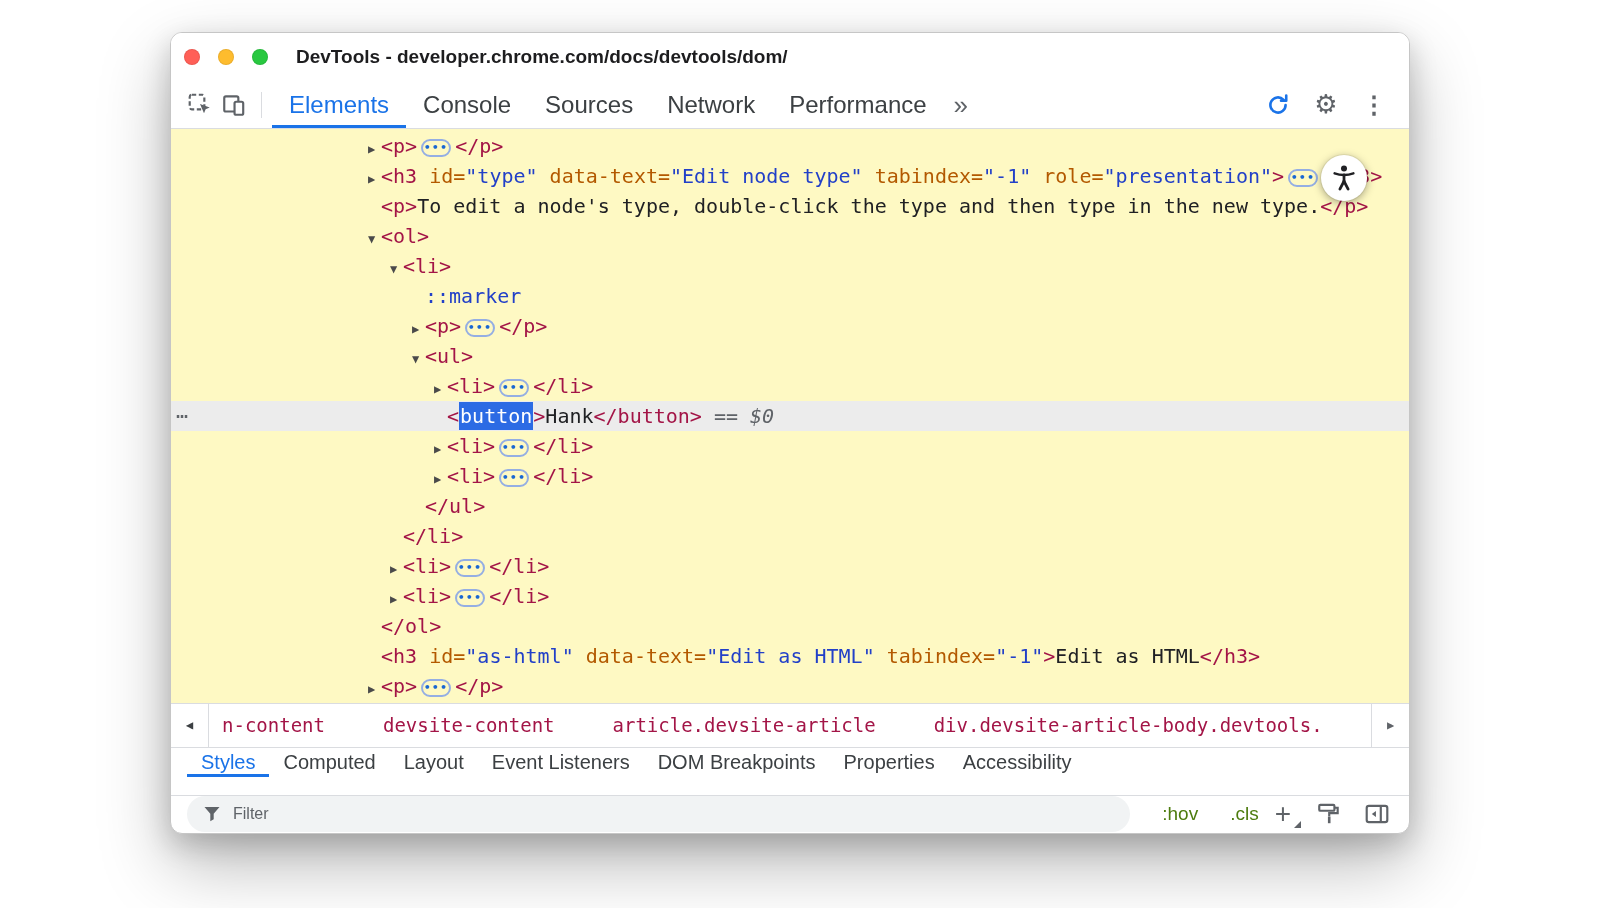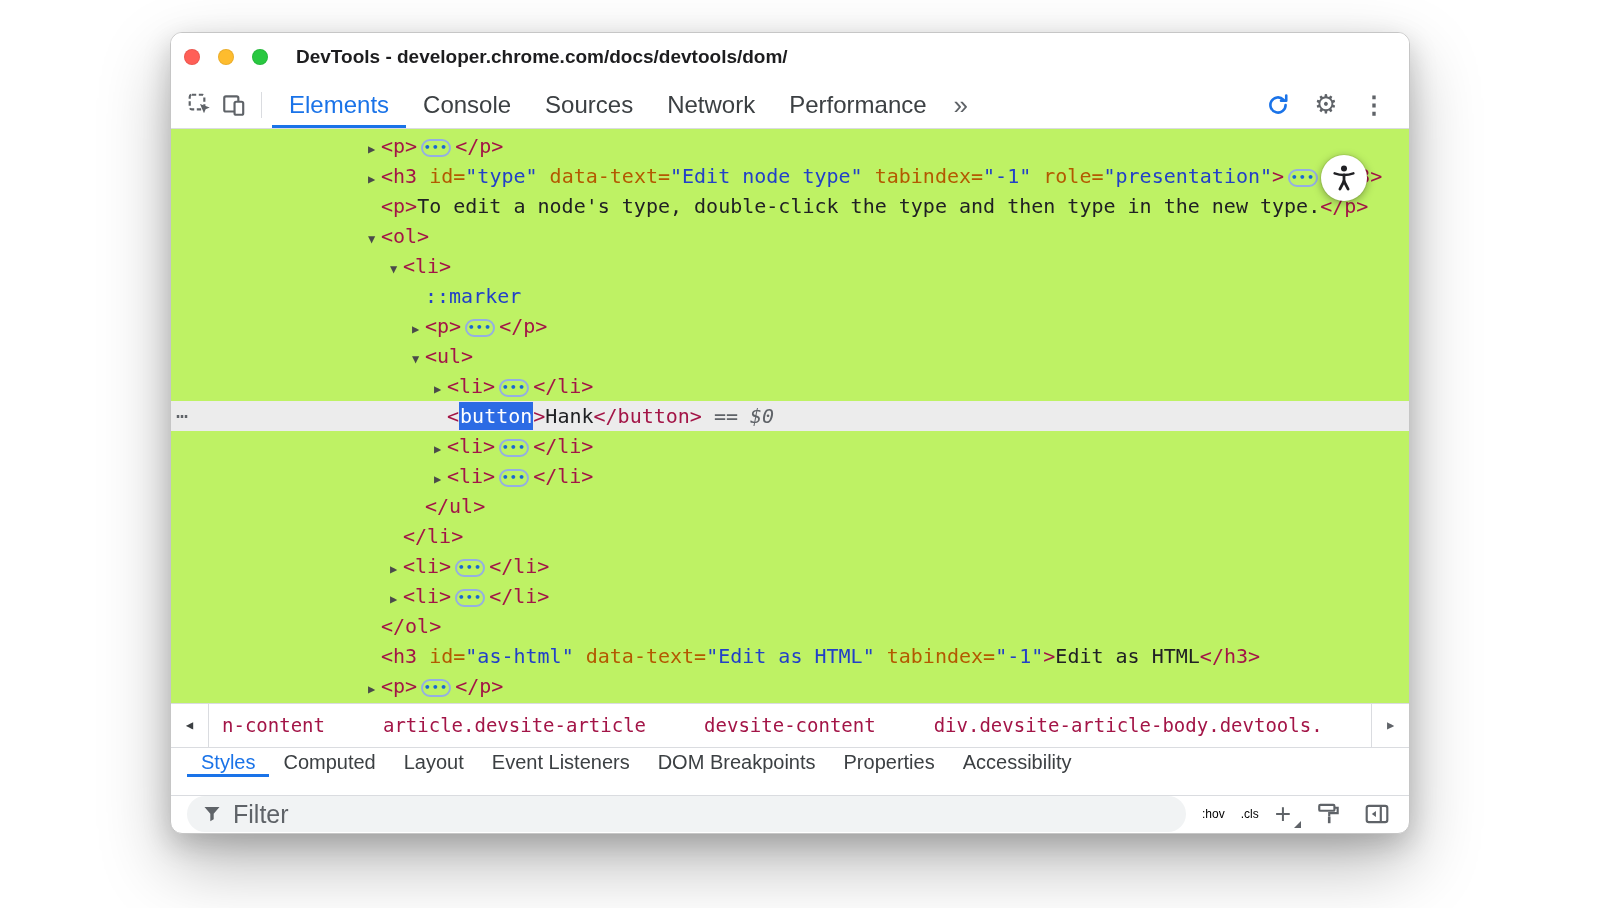--- a/index.html
+++ b/index.html
@@ -26,21 +26,21 @@
   .vdiv { width:1px; height:26px; background:#dadce0; margin:0 10px; }
   .panel-tabs { display:flex; height:100%; }
   .panel-tab { display:flex; align-items:center; padding:3px 17px 0 17px; font-size:24px; color:#3c4043;
                border-bottom:3px solid transparent; white-space:nowrap; cursor:default; }
   .panel-tab.active { color:#1a73e8; border-bottom-color:#1a73e8; }
   .more-tabs { font-size:26px; color:#5f6368; padding:0 10px; line-height:1; }
   .right-icons { margin-left:auto; display:flex; align-items:center; gap:14px; }
   .gear { font-size:26px; } .kebab { font-size:24px; font-weight:bold; }
 
   
-  .tree { flex:1 1 auto; position:relative; overflow:hidden; background:#bef264;
+  .tree { flex:1 1 auto; position:relative; overflow:hidden; background:#fef9c3;
           font-family:"DejaVu Sans Mono", monospace; font-size:20px; padding-top:2px; }
   .tree-row { position:relative; height:30px; line-height:30px; cursor:default; }
   .tree-row.selected { background:#ececec; }
   .row-inner { display:block; white-space:pre; }
   .arrow { display:inline-block; width:13px; font-size:12px; color:#4a4a4a; }
   .c-tag    { color:#a31547; }
   .c-attr   { color:#b35900; }
   .c-val    { color:#2240c8; }
   .c-text   { color:#202124; }
   .c-marker { color:#2240c8; }
@@ -69,25 +69,25 @@
   .sidebar-tabs { flex:0 0 49px; border-top:1px solid #dadce0; border-bottom:1px solid #dadce0;
                   display:flex; align-items:flex-start; padding-left:16px; }
   .sb-tab { display:flex; align-items:center; padding:3px 14px 0 14px; font-size:20px; color:#3c4043;
             border-bottom:3px solid transparent; white-space:nowrap; cursor:default; }
   .sb-tab.active { color:#1a73e8; border-bottom-color:#1a73e8; }
 
   
   .filterbar { flex:1 1 auto; display:flex; align-items:center; padding:0 16px; gap:16px; }
   .filter-wrap { position:relative; flex:1 1 auto; height:36px; }
   .filter-input { width:100%; height:100%; border:none; outline:none; background:#f1f3f4;
-                  border-radius:18px; padding:0 16px 0 46px; font-size:25px;
+                  border-radius:18px; padding:0 16px 0 46px; font-size:16px;
                   font-family:"Liberation Sans", sans-serif; color:#202124; }
   .filter-input::placeholder { color:#5f6368; }
   .funnel { position:absolute; left:15px; top:8px; }
-  .fb-text { font-size:12px; color:#000000; cursor:default; }
+  .fb-text { font-size:19px; color:#4d7c0f; cursor:default;margin-left:16px; }
   .plus-btn { position:relative; font-size:28px; color:#5f6368; line-height:1; padding-right:6px; cursor:default; }
   .plus-btn::after { content:''; position:absolute; right:-4px; bottom:0;
                      border-left:7px solid transparent; border-bottom:7px solid #5f6368; }
   .fb-icon { display:flex; align-items:center; justify-content:center; width:32px; height:32px; color:#5f6368; }
   .fb-icon.end { margin-left:auto; }
 </style>
 </head>
 <body>
 
 <div class="stage">
@@ -203,22 +203,22 @@
         </div>
         <div class="tree-row">
           <div class="row-inner" style="padding-left: 197px;"><span class="arrow">▶</span><span class="c-tag">&lt;p&gt;</span><span class="pill">•••</span><span class="c-tag">&lt;/p&gt;</span></div>
         </div>
       </div>
 
     <div class="crumbbar">
       <div class="crumb-nav left">◀</div>
       <div class="crumbs">
           <div class="crumb">n-content</div>
+          <div class="crumb">devsite-content</div>
           <div class="crumb">article.devsite-article</div>
-          <div class="crumb">devsite-content</div>
           <div class="crumb">div.devsite-article-body.devtools.</div>
           <div class="crumb">ol</div>
           <div class="crumb">li</div>
           <div class="crumb">ul</div>
         </div>
       <div class="crumb-nav right">▶</div>
     </div>
 
     <div class="sidebar-tabs">
         <div class="sb-tab active">Styles</div>

